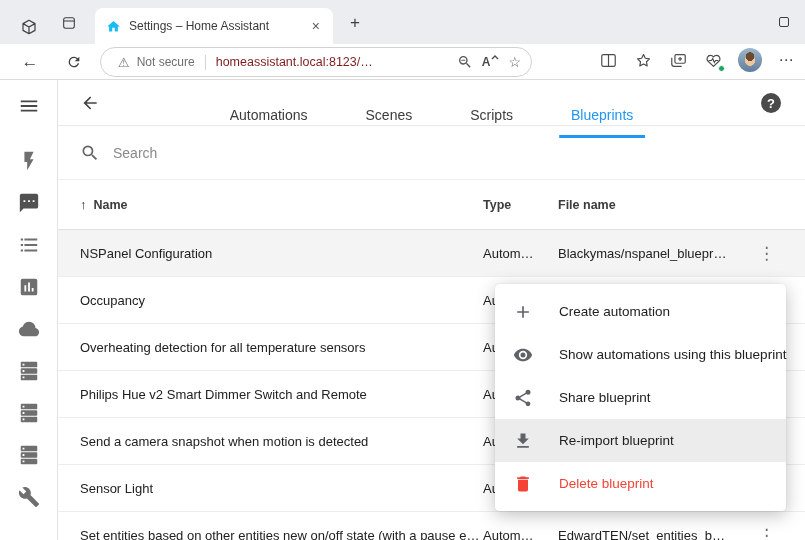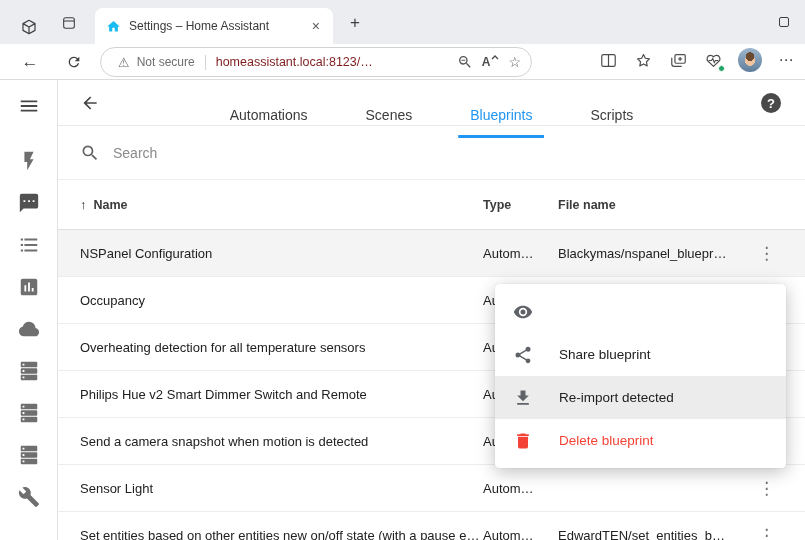--- a/index.html
+++ b/index.html
@@ -232,22 +232,22 @@
     <div class="ha-main">
       <div class="ha-header">
         <div class="ha-back">
           <svg viewBox="0 0 24 24" width="20" height="20">
               <path d="M20 11v2H8l5.5 5.5-1.42 1.42L4.16 12l7.92-7.92L13.5 5.5 8 11h12z"></path>
             </svg>
         </div>
         <div class="ha-tabs">
           <div class="ha-tab">Automations</div>
           <div class="ha-tab">Scenes</div>
+          <div class="ha-tab">Scripts</div>
           <div class="ha-tab active">Blueprints</div>
-          <div class="ha-tab">Scripts</div>
         </div>
         <div class="ha-help">?</div>
       </div>
 
       <div class="ha-search">
         <span class="ha-search-icon">
           <svg viewBox="0 0 24 24" width="20" height="20" fill-rule="evenodd">
               <path d="M9.5 3A6.5 6.5 0 0 1 16 9.5c0 1.62-.59 3.1-1.57 4.23l.28.27h.79l5 5-1.5 1.5-5-5v-.79l-.27-.28A6.47 6.47 0 0 1 9.5 16 6.5 6.5 0 0 1 3 9.5 6.5 6.5 0 0 1 9.5 3zm0 2C7 5 5 7 5 9.5S7 14 9.5 14 14 12 14 9.5 12 5 9.5 5z"></path>
             </svg>
         </span>
@@ -319,40 +319,49 @@
         <div class="col-kebab">
             <span class="kebab">⋮</span>
           </div>
       </div>
     </div>
   </div>
 
   <div class="ctx-menu">
     <div class="ctx-item">
       <span class="ctx-ic">
+        <svg viewBox="0 0 24 24" width="20" height="20">
+            <path d="M19 13h-6v6h-2v-6H5v-2h6V5h2v6h6v2z"></path>
+          </svg>
+      </span>
+      <span class="ctx-label">Create automation</span>
+    </div>
+    <div class="ctx-item">
+      <span class="ctx-ic">
         <svg viewBox="0 0 24 24" width="20" height="20" fill-rule="evenodd">
             <path d="M12 4.5C7 4.5 2.73 7.61 1 12c1.73 4.39 6 7.5 11 7.5s9.27-3.11 11-7.5c-1.73-4.39-6-7.5-11-7.5zm0 12.5a5 5 0 1 1 0-10 5 5 0 0 1 0 10zm0-2a3 3 0 1 0 0-6 3 3 0 0 0 0 6z"></path>
           </svg>
       </span>
+      <span class="ctx-label">Show automations using this blueprint</span>
     </div>
     <div class="ctx-item">
       <span class="ctx-ic">
         <svg viewBox="0 0 24 24" width="20" height="20">
             <path d="M18 16.08c-.76 0-1.44.3-1.96.77L8.91 12.7c.05-.23.09-.46.09-.7s-.04-.47-.09-.7l7.05-4.11c.54.5 1.25.81 2.04.81a3 3 0 1 0-3-3c0 .24.04.47.09.7L8.04 9.81A2.99 2.99 0 0 0 6 9a3 3 0 1 0 0 6c.79 0 1.5-.31 2.04-.81l7.12 4.15c-.05.21-.08.43-.08.66a2.92 2.92 0 1 0 2.92-2.92z"></path>
           </svg>
       </span>
       <span class="ctx-label">Share blueprint</span>
     </div>
     <div class="ctx-item hover">
       <span class="ctx-ic">
         <svg viewBox="0 0 24 24" width="20" height="20">
             <path d="M5 20h14v-2H5v2zM19 9h-4V3H9v6H5l7 7 7-7z"></path>
           </svg>
       </span>
-      <span class="ctx-label">Re-import detected</span>
+      <span class="ctx-label">Re-import blueprint</span>
     </div>
     <div class="ctx-item danger">
       <span class="ctx-ic">
         <svg viewBox="0 0 24 24" width="20" height="20">
             <path d="M19 4h-3.5l-1-1h-5l-1 1H5v2h14V4zM6 19a2 2 0 0 0 2 2h8a2 2 0 0 0 2-2V7H6v12z"></path>
           </svg>
       </span>
       <span class="ctx-label">Delete blueprint</span>
     </div>
   </div>

